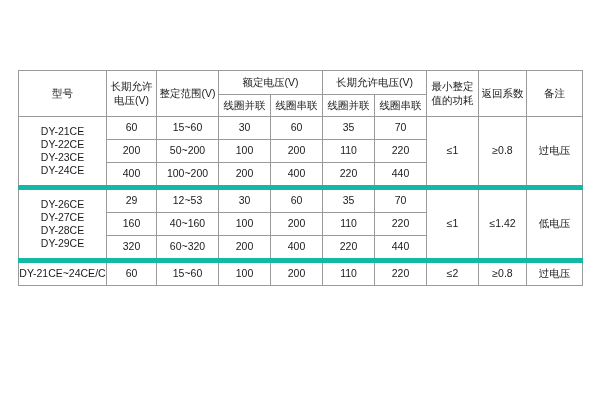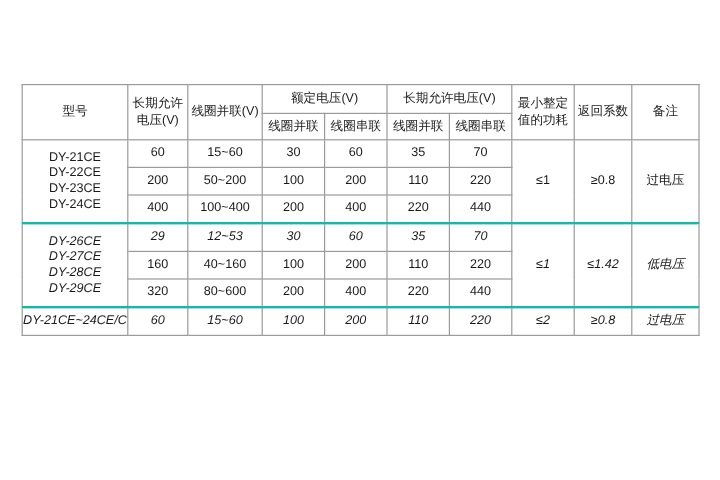--- a/index.html
+++ b/index.html
@@ -36,21 +36,21 @@
     line-height: 1.25;
   }
   .model-cell {
     font-size: 10.5px;
     line-height: 1.55;
     padding: 2px 0;
     margin-left: 12px;
   }
   .model-cell div { white-space: nowrap; }
   .data-row td { height: 22px; }
-  .group-sep { border-top: 2px solid #14b8a6; font-style: italic; }
+  .group-sep { border-top: 5px solid #14b8a6; }
   .hdr-top { height: 24px; }
   .hdr-sub { height: 22px; }
   .nowrap { white-space: nowrap; }
 </style>
 </head>
 <body>
 
 <div id="sheet">
 
   <table class="spec">
@@ -64,21 +64,21 @@
       <col style="width:52px">
       <col style="width:52px">
       <col style="width:48px">
       <col style="width:56px">
     </colgroup>
 
     <thead>
       <tr class="hdr-top">
         <td rowspan="2">型号</td>
         <td rowspan="2">长期允许电压(V)</td>
-        <td rowspan="2">线圈并联(V)</td>
+        <td rowspan="2">整定范围(V)</td>
         <td colspan="2">额定电压(V)</td>
         <td colspan="2">长期允许电压(V)</td>
         <td rowspan="2">最小整定值的功耗</td>
         <td rowspan="2">返回系数</td>
         <td rowspan="2">备注</td>
       </tr>
       <tr class="hdr-sub">
         <td>线圈并联</td>
         <td>线圈串联</td>
         <td>线圈并联</td>
@@ -108,21 +108,21 @@
       <tr class="data-row">
         <td>200</td>
         <td>50~200</td>
         <td>100</td>
         <td>200</td>
         <td>110</td>
         <td>220</td>
       </tr>
       <tr class="data-row">
         <td>400</td>
-        <td>100~400</td>
+        <td>100~200</td>
         <td>200</td>
         <td>400</td>
         <td>220</td>
         <td>440</td>
       </tr>
 
       <tr class="data-row group-sep">
         <td class="model-cell" rowspan="3">
           <div>DY-26CE</div>
           <div>DY-27CE</div>
@@ -142,21 +142,21 @@
       <tr class="data-row">
         <td>160</td>
         <td>40~160</td>
         <td>100</td>
         <td>200</td>
         <td>110</td>
         <td>220</td>
       </tr>
       <tr class="data-row">
         <td>320</td>
-        <td>80~600</td>
+        <td>60~320</td>
         <td>200</td>
         <td>400</td>
         <td>220</td>
         <td>440</td>
       </tr>
 
       <tr class="data-row group-sep">
         <td class="nowrap">DY-21CE~24CE/C</td>
         <td>60</td>
         <td>15~60</td>

